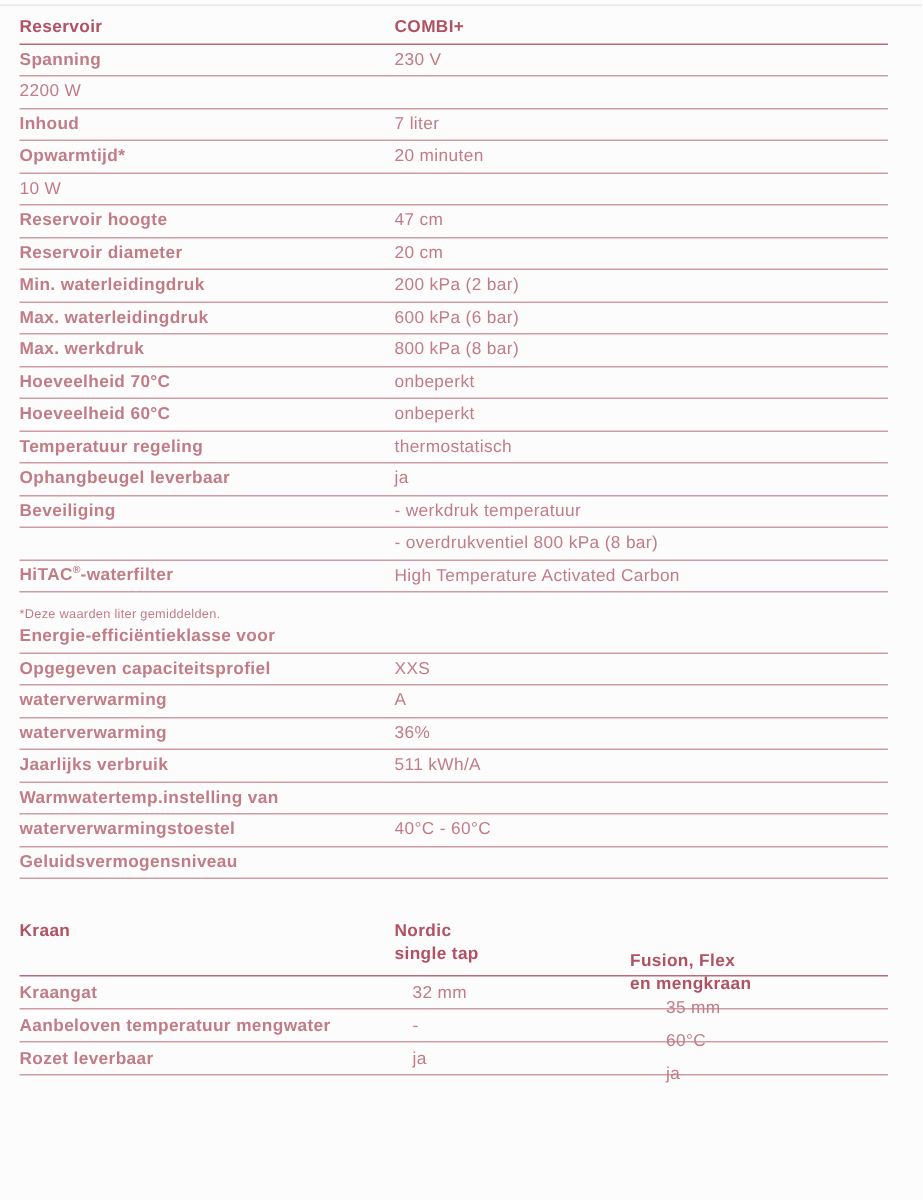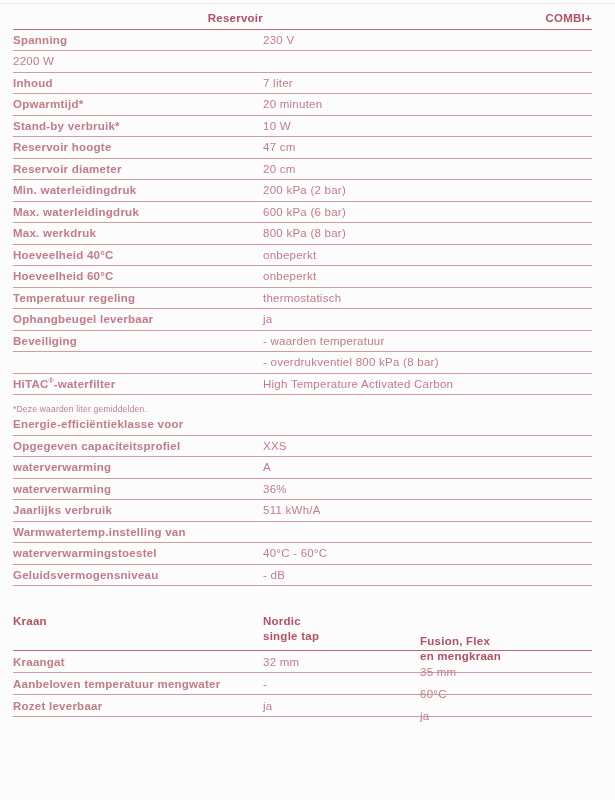--- a/index.html
+++ b/index.html
@@ -30,21 +30,20 @@
   .spec-table{width:579px;}
   .row{
     height:21.5px;
     box-sizing:border-box;
     border-bottom:1px solid var(--line);
     display:flex;
     align-items:center;
   }
   .row.header{
     border-bottom:1px solid var(--headerline);
-    text-align:right;
   }
   .row.header .cell{color:var(--heading);font-weight:bold;}
   .cell{white-space:nowrap;overflow:visible;}
   .c1{width:250px;flex:0 0 250px;font-weight:bold;}
   .c2{flex:1 1 auto;}
   .k2{width:157px;flex:0 0 157px;}
   .k3{flex:1 1 auto;margin-top:20px;}
   sup.reg{font-size:7px;vertical-align:super;letter-spacing:0;}
   .footnote{
     margin-top:9px;
@@ -71,20 +70,21 @@
     width:579px;
     padding-top:1px;
   }
   .kraan-header .cell{color:var(--heading);font-weight:bold;line-height:15px;}
   .krow{
     height:22px;
     box-sizing:border-box;
     border-bottom:1px solid var(--line);
     display:flex;align-items:center;
     width:579px;
+    gap:12px;
   }
 </style>
 </head>
 <body>
 
 <div class="page">
   <div class="topline"></div>
 
   <div class="spec-table">
     <div class="row header">
@@ -101,21 +101,20 @@
     </div>
     <div class="row">
       <div class="cell c1">Inhoud</div>
       <div class="cell c2">7 liter</div>
     </div>
     <div class="row">
       <div class="cell c1">Opwarmtijd*</div>
       <div class="cell c2">20 minuten</div>
     </div>
     <div class="row">
-      <div class="cell c1">Stand-by verbruik*</div>
       <div class="cell c2">10 W</div>
     </div>
     <div class="row">
       <div class="cell c1">Reservoir hoogte</div>
       <div class="cell c2">47 cm</div>
     </div>
     <div class="row">
       <div class="cell c1">Reservoir diameter</div>
       <div class="cell c2">20 cm</div>
     </div>
@@ -125,38 +124,38 @@
     </div>
     <div class="row">
       <div class="cell c1">Max. waterleidingdruk</div>
       <div class="cell c2">600 kPa (6 bar)</div>
     </div>
     <div class="row">
       <div class="cell c1">Max. werkdruk</div>
       <div class="cell c2">800 kPa (8 bar)</div>
     </div>
     <div class="row">
-      <div class="cell c1">Hoeveelheid 40°C</div>
+      <div class="cell c1">Hoeveelheid 70°C</div>
       <div class="cell c2">onbeperkt</div>
     </div>
     <div class="row">
       <div class="cell c1">Hoeveelheid 60°C</div>
       <div class="cell c2">onbeperkt</div>
     </div>
     <div class="row">
       <div class="cell c1">Temperatuur regeling</div>
       <div class="cell c2">thermostatisch</div>
     </div>
     <div class="row">
       <div class="cell c1">Ophangbeugel leverbaar</div>
       <div class="cell c2">ja</div>
     </div>
     <div class="row">
       <div class="cell c1">Beveiliging</div>
-      <div class="cell c2">- waarden temperatuur</div>
+      <div class="cell c2">- werkdruk temperatuur</div>
     </div>
     <div class="row">
       <div class="cell c1"></div>
       <div class="cell c2">- overdrukventiel 800 kPa (8 bar)</div>
     </div>
     <div class="row">
       <div class="cell c1"><span>HiTAC</span><sup class="reg">®</sup><span>-waterfilter</span></div>
       <div class="cell c2">High Temperature Activated Carbon</div>
     </div>
   </div>
@@ -187,21 +186,20 @@
     <div class="row">
       <div class="cell c1">Warmwatertemp.instelling van</div>
       <div class="cell c2"></div>
     </div>
     <div class="row">
       <div class="cell c1">waterverwarmingstoestel</div>
       <div class="cell c2">40°C - 60°C</div>
     </div>
     <div class="row">
       <div class="cell c1">Geluidsvermogensniveau</div>
-      <div class="cell c2">- dB</div>
     </div>
   </div>
 
   <div class="kraan-header">
     <div class="cell c1">Kraan</div>
     <div class="cell k2">
       <div>Nordic</div>
       <div>single tap</div>
     </div>
     <div class="cell k3">

